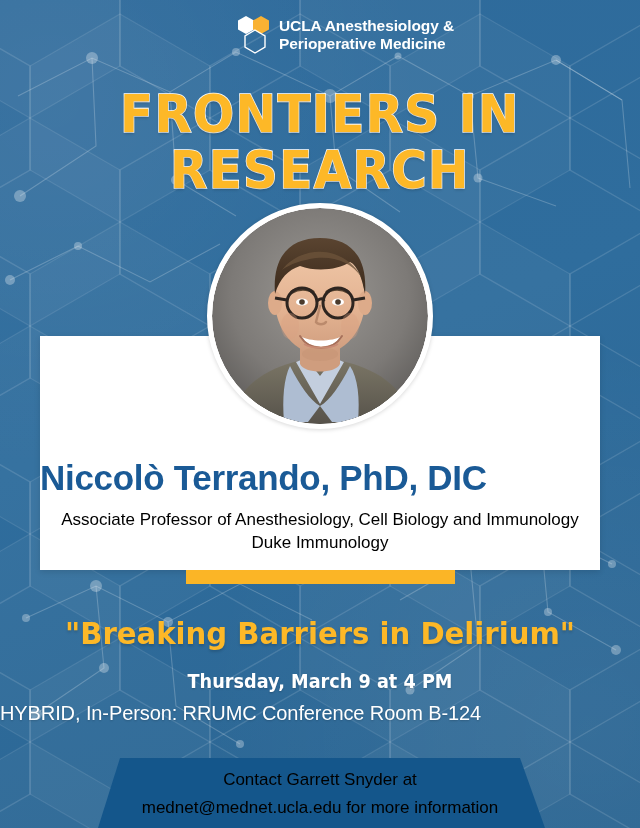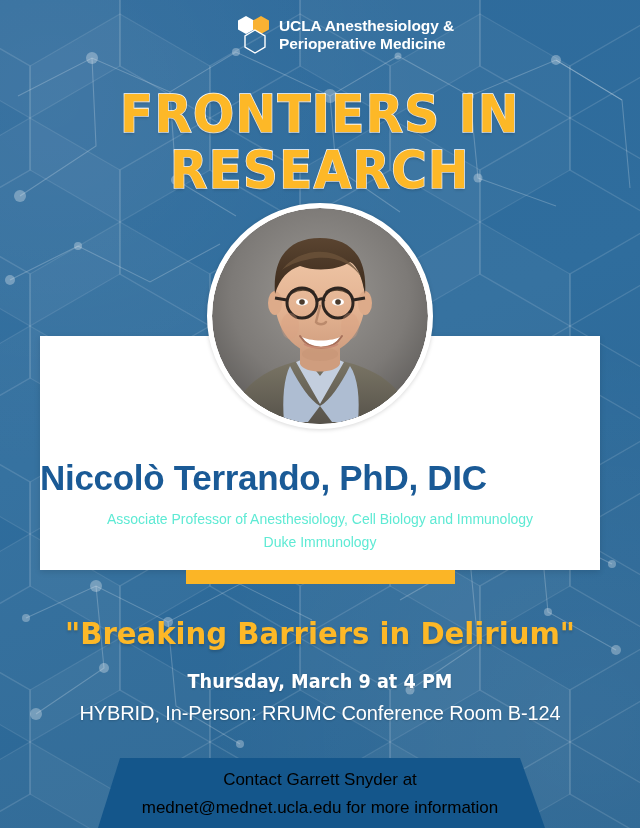--- a/index.html
+++ b/index.html
@@ -161,22 +161,22 @@
     font-size: 35px;
     font-weight: bold;
     letter-spacing: -0.3px;
   }
   .speaker-title {
     position: absolute;
     left: 48px;
     width: 544px;
     top: 508px;
     text-align: center;
-    color: #5eead4;
-    font-size: 14px;
+    color: #000000;
+    font-size: 17px;
     line-height: 23px;
     font-weight: normal;
   }
 
   
   .talk-title {
     position: absolute;
     left: 0;
     right: 0;
     top: 615px;
@@ -200,21 +200,20 @@
     font-size: 19px;
     font-weight: bold;
     transform: scaleX(0.93);
     text-shadow: 0 1px 2px rgba(0,0,0,0.2);
   }
   .talk-location {
     position: absolute;
     left: 0;
     right: 0;
     top: 702px;
-    text-align: center;
     color: #ffffff;
     font-size: 20px;
     font-weight: normal;
     letter-spacing: -0.1px;
     text-shadow: 0 1px 2px rgba(0,0,0,0.18);
   }
 
   
   .footer-shape {
     position: absolute;

